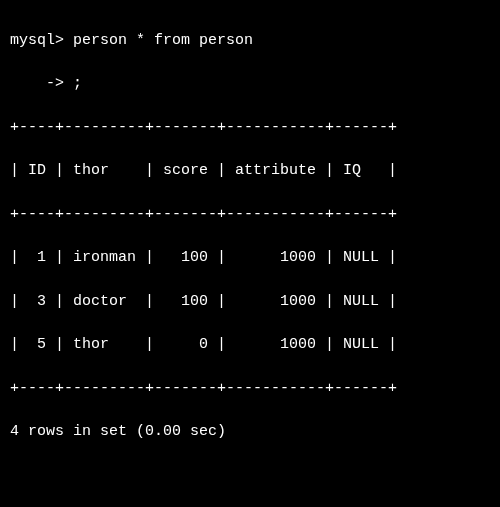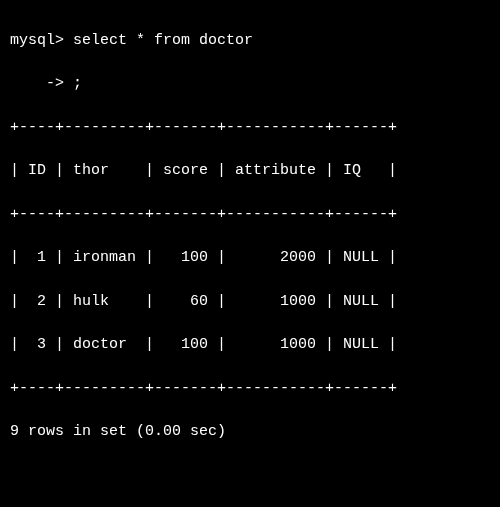--- a/index.html
+++ b/index.html
@@ -14,30 +14,30 @@
   .terminal {
     padding: 8px 10px;
     white-space: pre;
   }
   .line { display: block; }
 </style>
 </head>
 <body>
 
 <div class="terminal">
-<span class="line"><span>mysql&gt;</span> <span>select * from doctor</span></span>
+<span class="line"><span>mysql&gt;</span> <span>person * from person</span></span>
 <span class="line"><span>    -&gt;</span> <span>;</span></span>
 <span class="line">+----+---------+-------+-----------+------+</span>
 <span class="line">| ID | thor    | score | attribute | IQ   |</span>
 <span class="line">+----+---------+-------+-----------+------+</span>
-<span class="line">|  1 | ironman |   100 |      2000 | NULL |</span>
-<span class="line">|  2 | hulk    |    60 |      1000 | NULL |</span>
+<span class="line">|  1 | ironman |   100 |      1000 | NULL |</span>
 <span class="line">|  3 | doctor  |   100 |      1000 | NULL |</span>
+<span class="line">|  5 | thor    |     0 |      1000 | NULL |</span>
 <span class="line">+----+---------+-------+-----------+------+</span>
-<span class="line">9 rows in set (0.00 sec)</span>
+<span class="line">4 rows in set (0.00 sec)</span>
 
 
 
 
 
 
 
 
 
 

